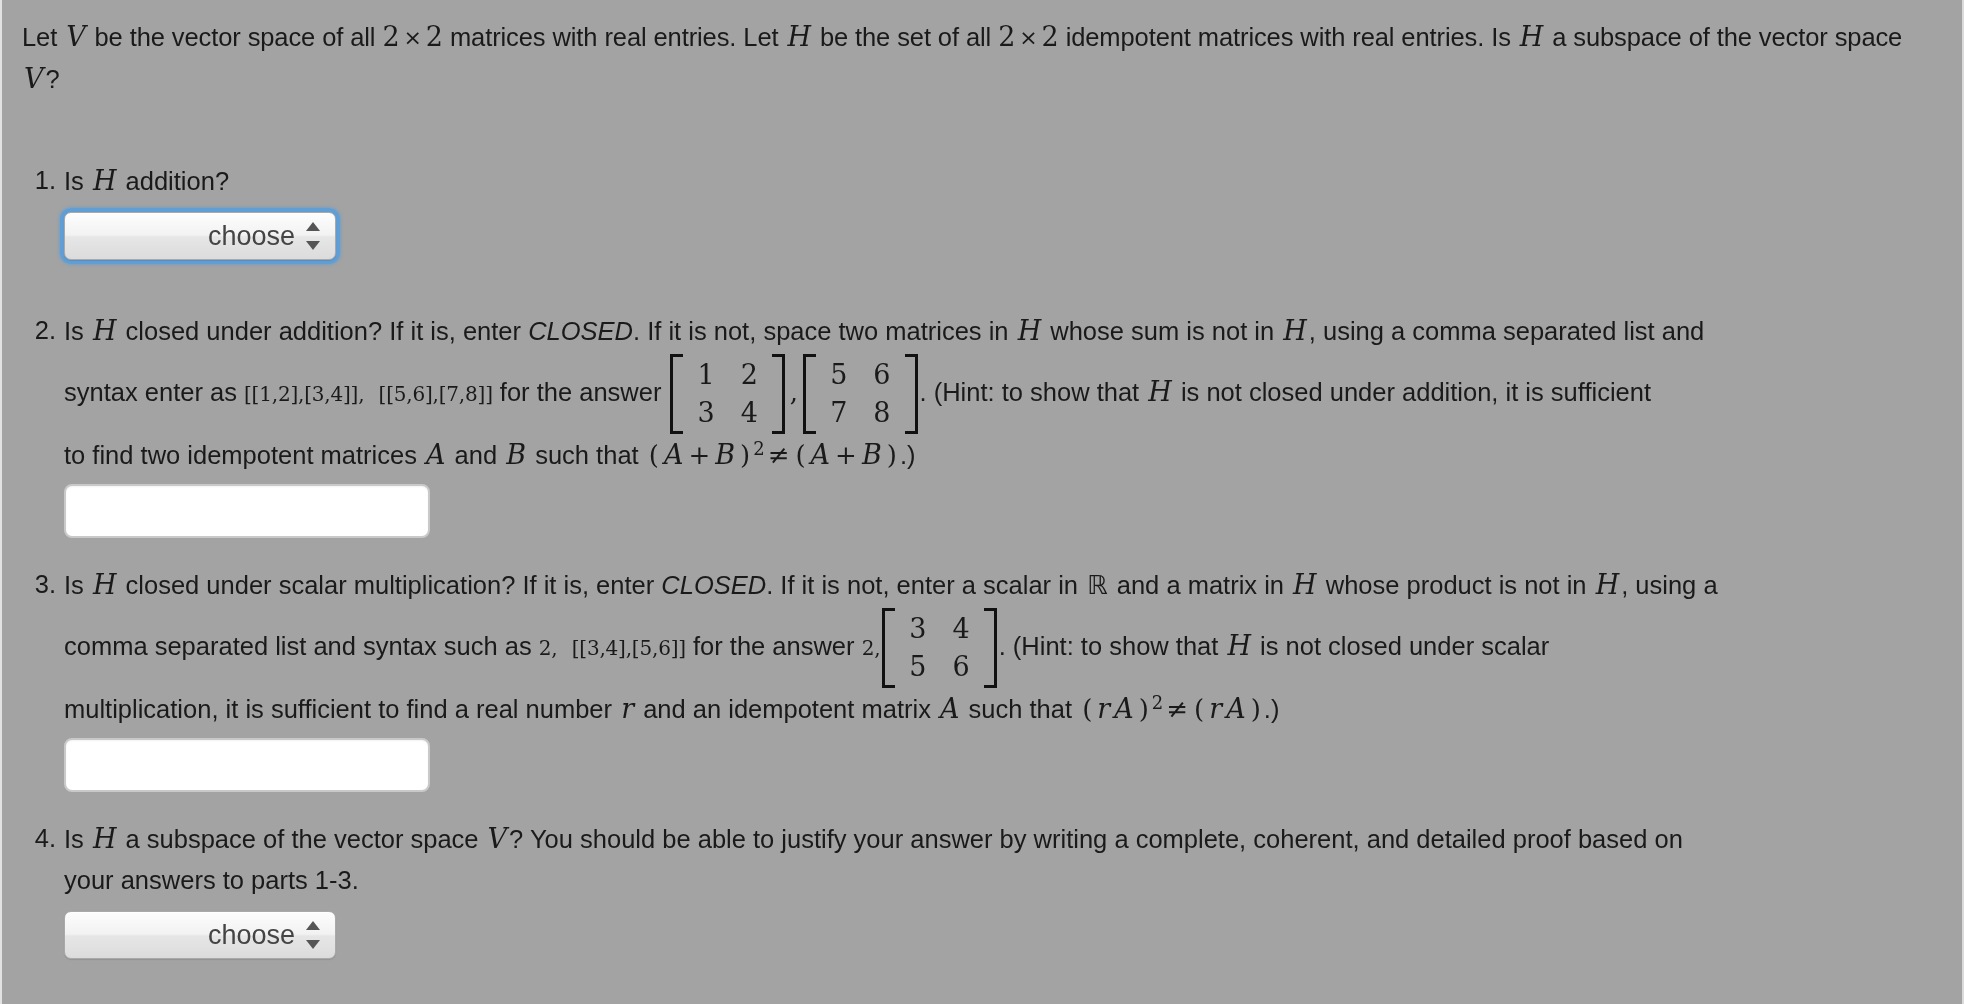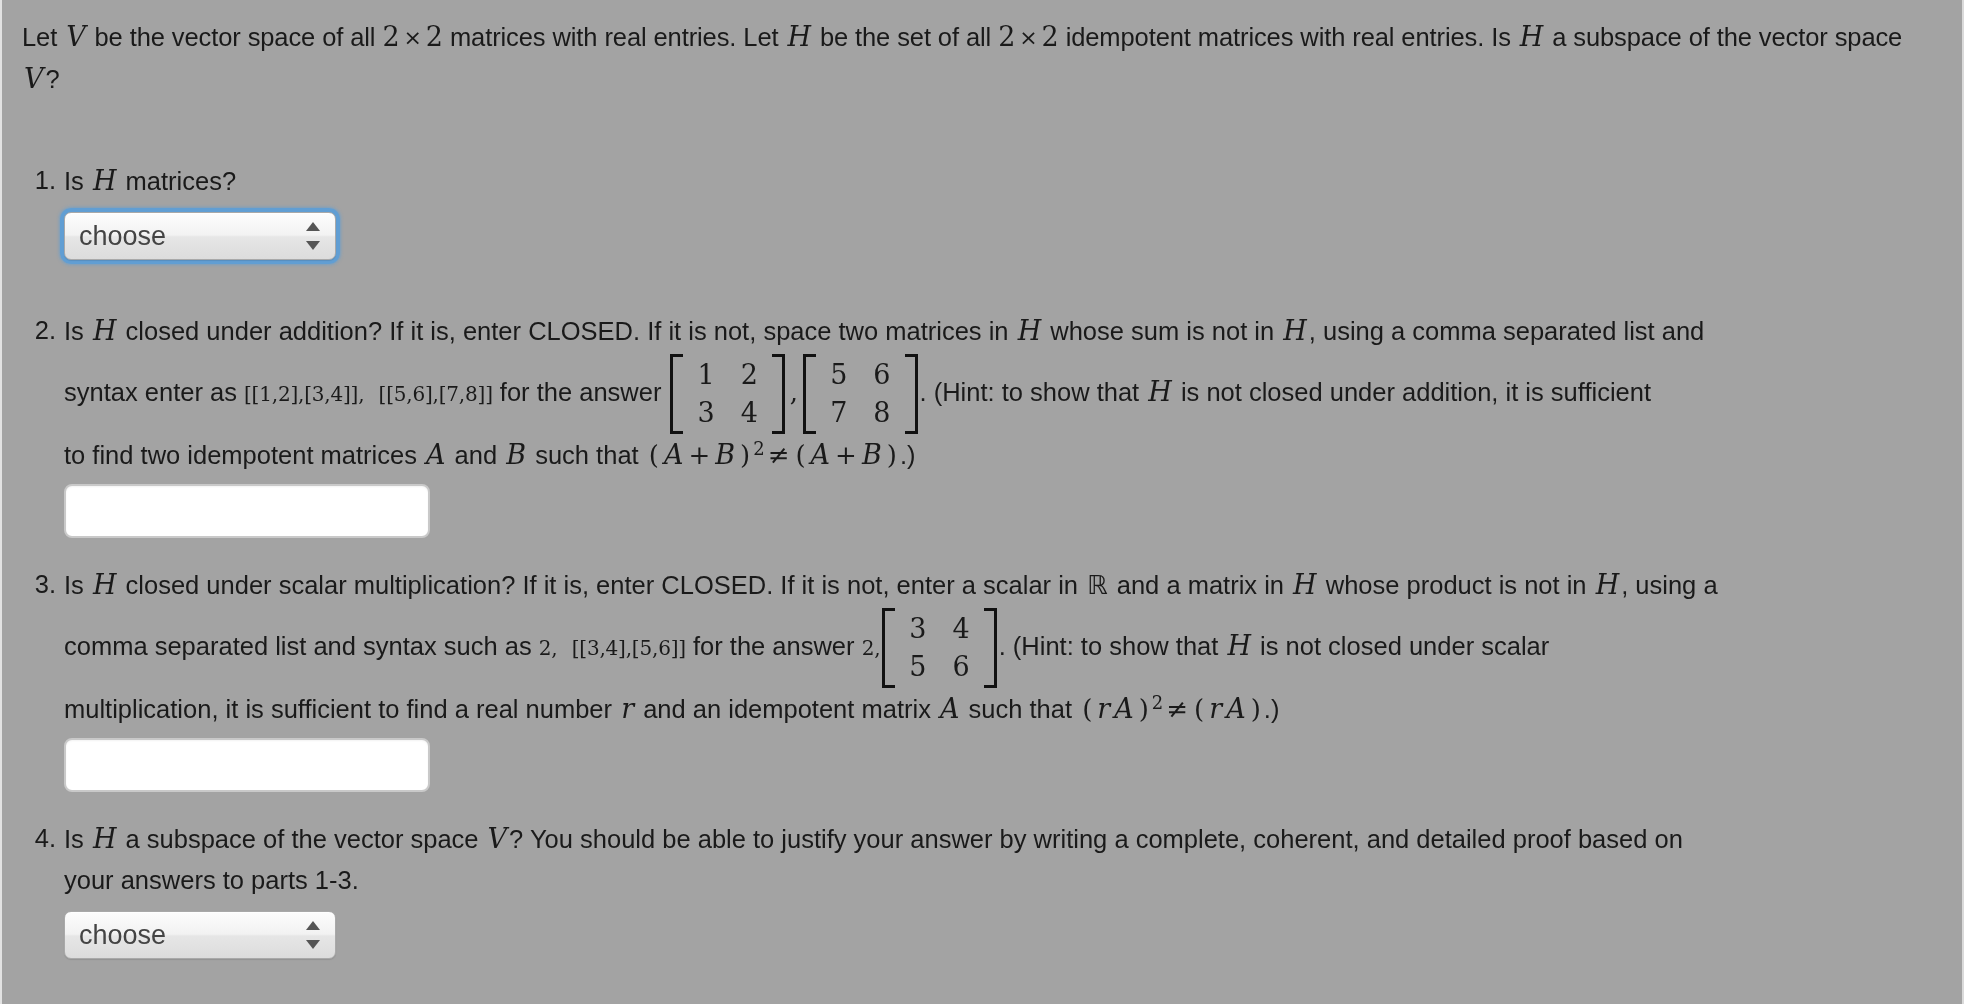--- a/index.html
+++ b/index.html
@@ -95,20 +95,21 @@
     font-size: 18px;
     vertical-align: super;
     line-height: 0;
   }
   .bbR {
     font-family: "DejaVu Sans", sans-serif;
     font-size: 26px;
     padding: 0 2px;
   }
   .ital {
+    font-style: italic;
   }
   .syntax {
     font-family: "DejaVu Serif", "Liberation Serif", serif;
     font-size: 20px;
     letter-spacing: -0.2px;
   }
 
   
   .matrix {
     display: inline-block;
@@ -161,20 +162,21 @@
     font-family: "Liberation Sans", sans-serif;
     font-size: 27px;
     color: #444;
     padding: 0 40px 0 14px;
     border: 1px solid #a9a9a9;
     border-radius: 7px;
     background: linear-gradient(to bottom, #fdfdfd 0%, #f2f2f2 48%, #e6e6e6 52%, #dcdcdc 100%);
     box-shadow: inset 0 1px 0 #fff, 0 1px 1px rgba(0,0,0,0.10);
     box-sizing: border-box;
     outline: none;
+    text-align: right;
   }
   .select-wrap {
     position: relative;
     display: inline-block;
     border-radius: 11px;
     padding: 4px;
     margin-left: -4px;
   }
   .select-wrap.focused {
     background: rgba(94,158,214,0.95);
@@ -239,21 +241,21 @@
 
   <div class="intro">
     <span>Let </span><span class="mi">V</span><span> be the vector space of all </span><span class="mn">2</span><span class="mtimes">×</span><span class="mn">2</span><span> matrices with real entries. Let </span><span class="mi">H</span><span> be the set of all </span><span class="mn">2</span><span class="mtimes">×</span><span class="mn">2</span><span> idempotent matrices with real entries. Is </span><span class="mi">H</span><span> a subspace of the vector space </span><span class="mi">V</span><span>?</span>
   </div>
 
   <ol class="qlist">
 
     <li id="q1">
       <span class="qnum">1.</span>
       <span class="qbody">
-        <span class="qtext"><span>Is </span><span class="mi">H</span><span> matrices?</span></span>
+        <span class="qtext"><span>Is </span><span class="mi">H</span><span> addition?</span></span>
         <span class="ctl-row">
           <span class="select-wrap focused">
             <select class="dropdown">
               <option>choose</option>
             </select>
             <span class="arrows">
               <span class="up"></span>
               <span class="dn"></span>
             </span>
           </span>

